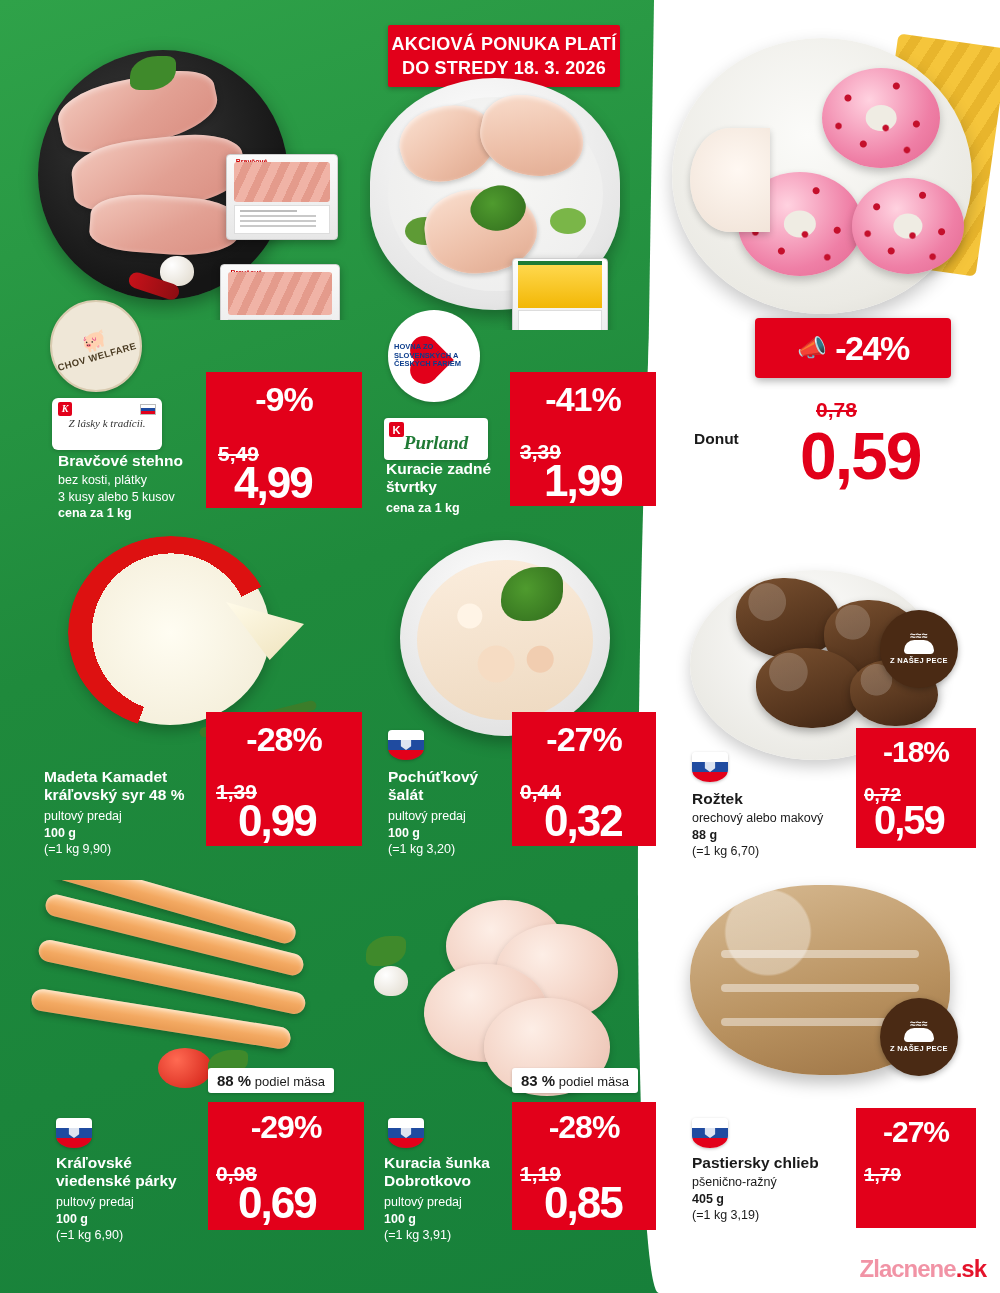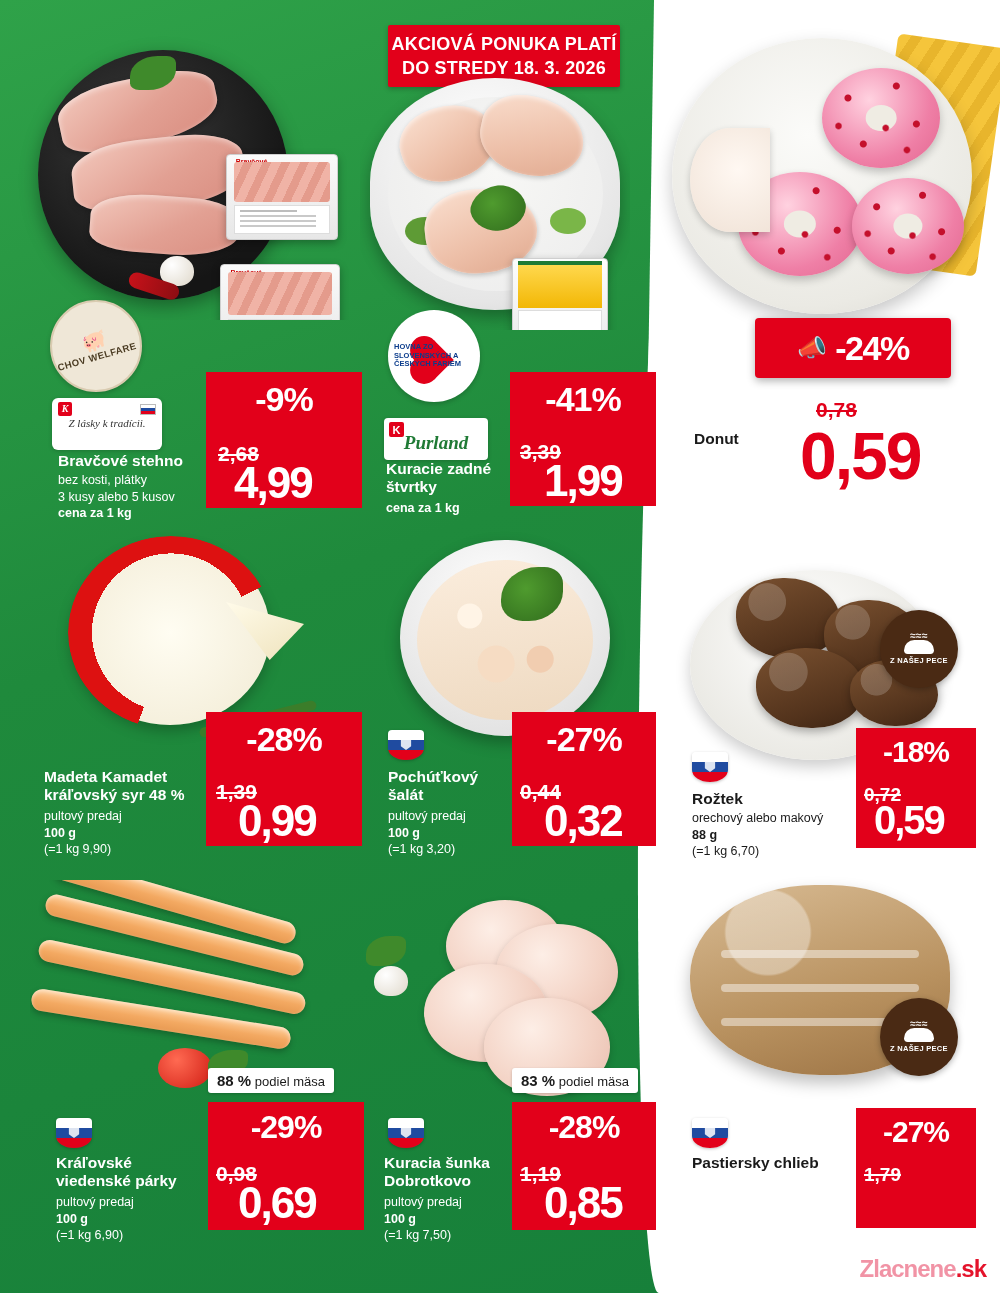--- a/index.html
+++ b/index.html
@@ -418,21 +418,21 @@
     <div class="txt">HOVNA ZO SLOVENSKÝCH A ČESKÝCH FARIEM</div>
   </div>
 
   <div class="purland-logo">
     <span class="k">K</span>
     <span class="word">Purland</span>
   </div>
 
   <div class="disc-badge" style="left:206px;top:372px;width:156px;height:54px;font-size:34px;">-9%</div>
   <div class="red-panel" style="left:206px;top:426px;width:156px;height:82px;"></div>
-  <div class="old-price on-red" style="left:218px;top:442px;">2,68</div>
+  <div class="old-price on-red" style="left:218px;top:442px;">5,49</div>
   <div class="new-price on-red" style="left:234px;top:458px;font-size:44px;">4,99</div>
   <div class="p-title light" style="left:58px;top:452px;width:150px;">Bravčové stehno</div>
   <div class="p-sub light" style="left:58px;top:472px;width:150px;">
     <div>bez kosti, plátky</div>
     <div>3 kusy alebo 5 kusov</div>
     <div style="font-weight:bold">cena za 1 kg</div>
   </div>
 
   <div class="disc-badge" style="left:510px;top:372px;width:146px;height:54px;font-size:34px;">-41%</div>
   <div class="red-panel" style="left:510px;top:426px;width:146px;height:80px;"></div>
@@ -557,38 +557,43 @@
   </div>
   <div class="disc-badge" style="left:512px;top:1102px;width:144px;height:50px;font-size:32px;">-28%</div>
   <div class="red-panel" style="left:512px;top:1152px;width:144px;height:78px;"></div>
   <div class="old-price on-red" style="left:520px;top:1162px;">1,19</div>
   <div class="new-price on-red" style="left:544px;top:1178px;font-size:44px;">0,85</div>
   <div class="flag-sk" style="left:388px;top:1118px;"></div>
   <div class="p-title light" style="left:384px;top:1154px;width:130px;">Kuracia šunka Dobrotkovo</div>
   <div class="p-sub light" style="left:384px;top:1194px;width:130px;">
     <div>pultový predaj</div>
     <div style="font-weight:bold">100 g</div>
-    <div>(=1 kg 7,50)</div>
+    <div>(=1 kg 3,91)</div>
   </div>
 
   <div class="bread">
     <div class="slash" style="top:34%;"></div>
     <div class="slash" style="top:52%;"></div>
     <div class="slash" style="top:70%;"></div>
   </div>
   <div class="bakery-seal" style="left:880px;top:998px;">
     <span class="steam">≈≈≈</span>
     <span class="loaf"></span>
     <span>Z NAŠEJ PECE</span>
   </div>
 
   <div class="flag-sk" style="left:692px;top:1118px;"></div>
   <div class="disc-badge" style="left:856px;top:1108px;width:120px;height:48px;font-size:30px;">-27%</div>
   <div class="red-panel" style="left:856px;top:1156px;width:120px;height:72px;"></div>
   <div class="old-price on-red" style="left:864px;top:1164px;font-size:19px;">1,79</div>
   <div class="new-price on-red" style="left:872px;top:1222px;font-size:40px;">1,29</div>
   <div class="p-title dark" style="left:692px;top:1154px;width:160px;">Pastiersky chlieb</div>
+  <div class="p-sub dark" style="left:692px;top:1174px;width:160px;">
+    <div>pšenično-ražný</div>
+    <div style="font-weight:bold">405 g</div>
+    <div>(=1 kg 3,19)</div>
+  </div>
 
   <div class="watermark">
     <span>Zlacnene</span><span class="dot">.sk</span>
   </div>
 
 </div>
 
 </body></html>

